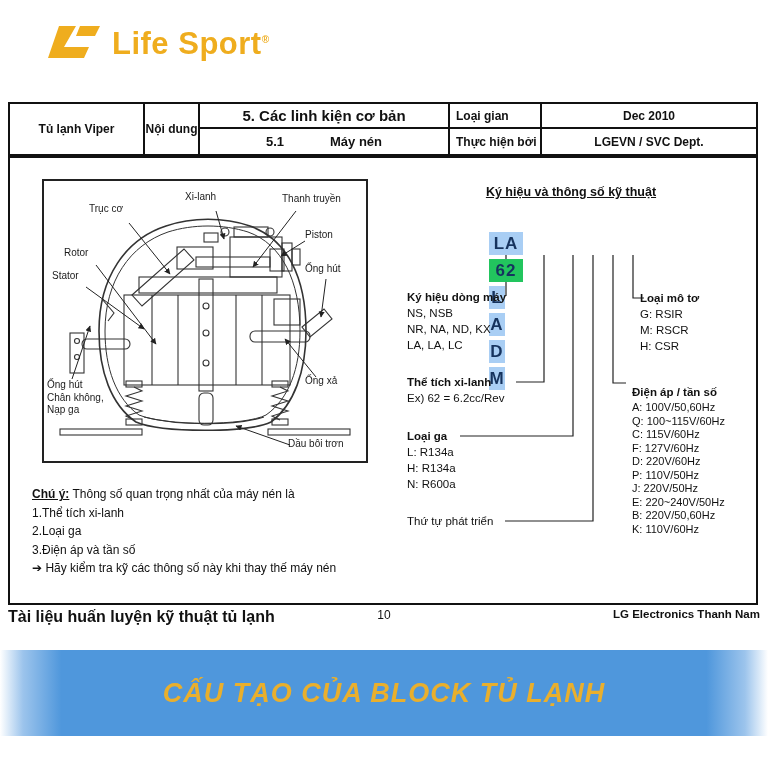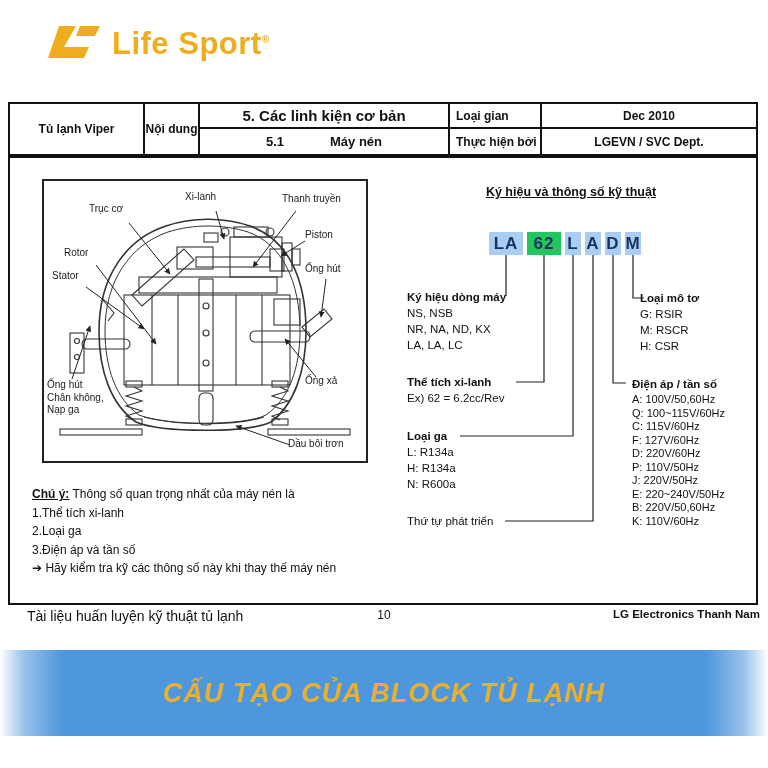--- a/index.html
+++ b/index.html
@@ -31,36 +31,36 @@
          box-sizing:border-box;background:#fff;}
 
   
   .dbox{position:absolute;left:32px;top:21px;width:326px;height:284px;border:2px solid #222;box-sizing:border-box;}
   .dbox svg{position:absolute;left:0;top:0;}
   .dlabel{position:absolute;font-size:10px;color:#1a1a1a;white-space:nowrap;line-height:12.5px;}
 
   
   .spec-heading{position:absolute;left:430px;top:27px;width:262px;text-align:center;
                 font-weight:bold;font-size:12.5px;text-decoration:underline;}
-  .code-row{position:absolute;left:479px;top:74px;display:flex;gap:4px;}
+  .code-row{position:absolute;left:479px;top:74px;display:flex;gap:4px;flex-direction:column;}
   .code-box{height:23px;display:flex;align-items:center;justify-content:center;
             font-weight:bold;font-size:17px;letter-spacing:1px;}
   .cw34{width:34px;} .cw16{width:16px;}
   .connectors{position:absolute;left:0;top:0;pointer-events:none;}
   .tblock{position:absolute;font-size:11.5px;line-height:16px;white-space:nowrap;}
   .tblock .t{font-weight:bold;}
-  .voltage{line-height:13.5px !important;font-size:11px !important;}
+  .voltage{line-height:13.5px !important;font-size:11px !important;margin-top:8px;}
 
   
   .note{position:absolute;left:22px;top:327px;font-size:12px;line-height:18.5px;white-space:nowrap;}
   .note-label{font-weight:bold;text-decoration:underline;}
   .note-arrow{font-weight:bold;}
 
   
-  .footer-left{position:absolute;left:8px;top:608px;font-size:14px;font-weight:normal;margin-left:19px;}
+  .footer-left{position:absolute;left:8px;top:608px;font-size:16px;font-weight:bold;}
   .footer-page{position:absolute;left:0;top:608px;width:768px;text-align:center;font-size:12px;}
   .footer-right{position:absolute;right:8px;top:608px;font-size:11.5px;font-weight:bold;}
 
   
   .banner{position:absolute;left:0;top:650px;width:768px;height:86px;
           display:flex;align-items:center;justify-content:center;}
   .banner-text{font-size:27px;font-weight:bold;font-style:italic;letter-spacing:1px;}
 </style>
 </head>
 <body>

